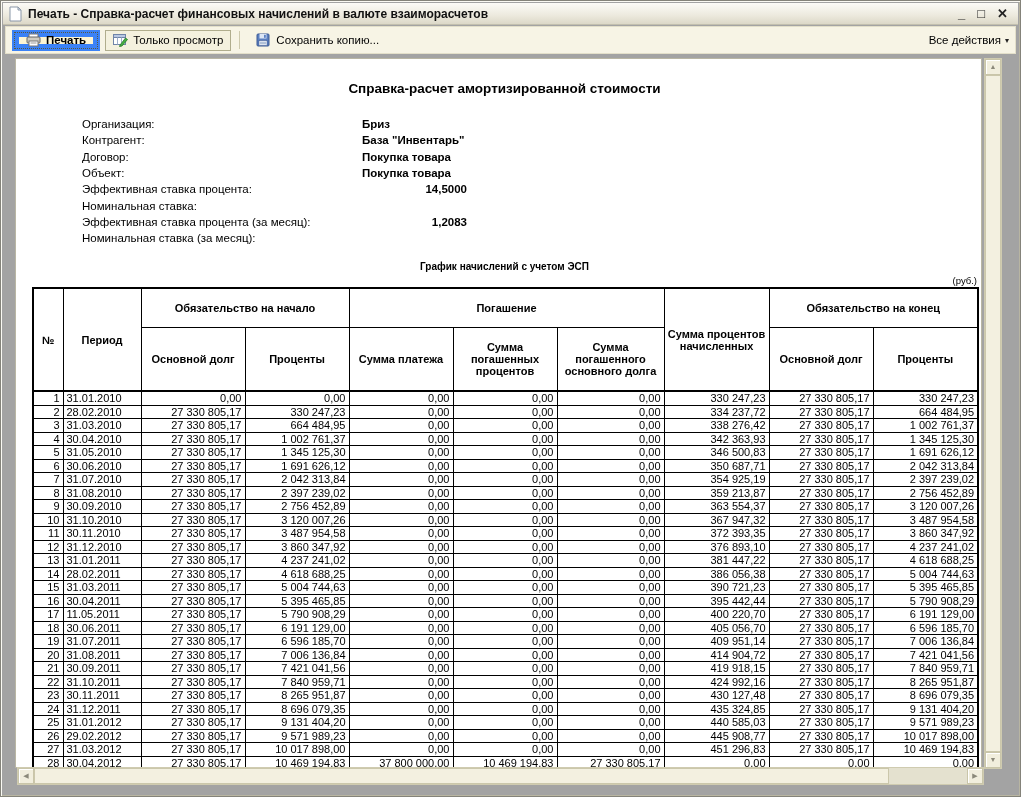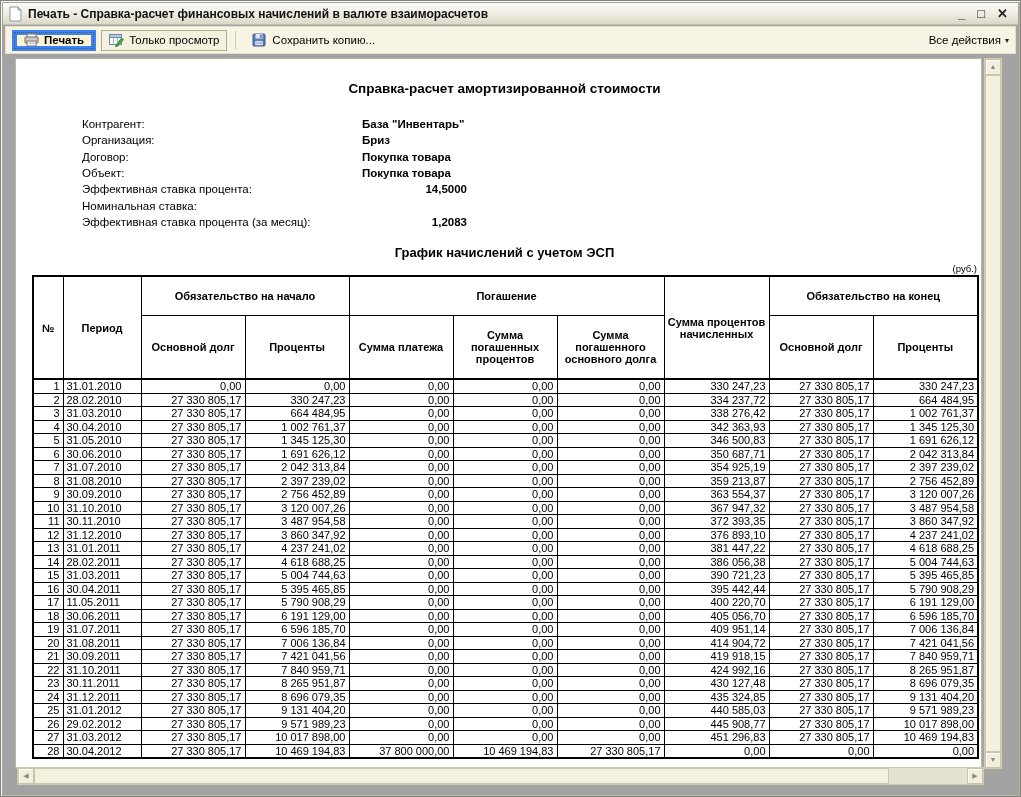--- a/index.html
+++ b/index.html
@@ -32,21 +32,21 @@
     background:#f7f4e5;
     border:1px solid #e3dfc9;
     display:flex; align-items:center; padding:0 6px; gap:5px;
   }
   .tb-btn {
     display:inline-flex; align-items:center; gap:5px;
     height:21px; padding:0 7px; font-size:11.5px; color:#000;
     background:transparent; border:1px solid transparent; cursor:default;
   }
   .tb-btn-print {
-    background:#fdf5d3; border:5px solid #3b82f6;
+    background:#fdf5d3; border:7px solid #3b82f6;
     outline:1px dotted #5a593c; outline-offset:-3px;
     font-weight:bold;
   }
   .tb-btn-view { background:#f4f1de; border:1px solid #b0ad8d; }
   .tb-sep { width:1px; height:18px; background:#cdc9ad; margin:0 3px; }
   .tb-right { margin-left:auto; display:inline-flex; align-items:center; gap:4px; font-size:11.5px; }
   .tb-icon { width:15px; height:14px; display:inline-block; }
   .dd-arrow { font-size:8px; color:#222; }
 
   
@@ -59,21 +59,21 @@
     color:#000;
   }
   .doc-title { margin-top:22px; width:945px; text-align:center; font-weight:bold; font-size:13.5px; }
 
   .fields { margin-top:20px; margin-left:50px; }
   .field-row { display:flex; height:16.3px; align-items:center; }
   .field-label { width:280px; font-size:11.5px; }
   .field-value { width:105px; font-size:11.5px; font-weight:bold; white-space:nowrap; }
   .field-value.num { text-align:right; }
 
-  .table-title { width:945px; text-align:center; font-weight:bold; font-size:13px; margin-top:15px; }
+  .table-title { width:945px; text-align:center; font-weight:bold; font-size:10px; margin-top:15px; }
   .rub-note { width:945px; text-align:right; font-size:9.5px; margin-top:3px; margin-bottom:1px; }
 
   table.grid { border-collapse:collapse; table-layout:fixed; width:945px; border:2px solid #000; }
   table.grid thead { border-bottom:2px solid #000; }
   table.grid td { border:1px solid #000; font-size:11px; overflow:hidden; }
   table.grid thead td { font-weight:bold; text-align:center; vertical-align:middle; line-height:12px; padding:13px 2px; }
   .h-group { height:15px; }
   .h-sub td { height:44px; }
   table.grid tbody td { height:13px; line-height:12.5px; padding:0 3px; white-space:nowrap; }
   table.grid tbody td.right { text-align:right; }
@@ -163,46 +163,50 @@
       <span>Все действия</span>
       <span class="dd-arrow">▾</span>
     </span>
   </div>
 
   <div class="doc">
     <div class="doc-title">Справка-расчет амортизированной стоимости</div>
 
     <div class="fields">
         <div class="field-row">
+          <span class="field-label">Организация:</span>
+          <span class="field-value">Бриз</span>
+        </div>
+        <div class="field-row">
           <span class="field-label">Контрагент:</span>
           <span class="field-value">База "Инвентарь"</span>
         </div>
         <div class="field-row">
-          <span class="field-label">Организация:</span>
-          <span class="field-value">Бриз</span>
-        </div>
-        <div class="field-row">
           <span class="field-label">Договор:</span>
           <span class="field-value">Покупка товара</span>
         </div>
         <div class="field-row">
           <span class="field-label">Объект:</span>
           <span class="field-value">Покупка товара</span>
         </div>
         <div class="field-row">
           <span class="field-label">Эффективная ставка процента:</span>
           <span class="field-value num">14,5000</span>
         </div>
         <div class="field-row">
           <span class="field-label">Номинальная ставка:</span>
           <span class="field-value"></span>
         </div>
         <div class="field-row">
           <span class="field-label">Эффективная ставка процента (за месяц):</span>
           <span class="field-value num">1,2083</span>
+        </div>
+        <div class="field-row">
+          <span class="field-label">Номинальная ставка (за месяц):</span>
+          <span class="field-value"></span>
         </div>
       </div>
 
     <div class="table-title">График начислений с учетом ЭСП</div>
     <div class="rub-note">(руб.)</div>
 
     <table class="grid">
       <colgroup>
         <col style="width:30px">
           <col style="width:78px">

